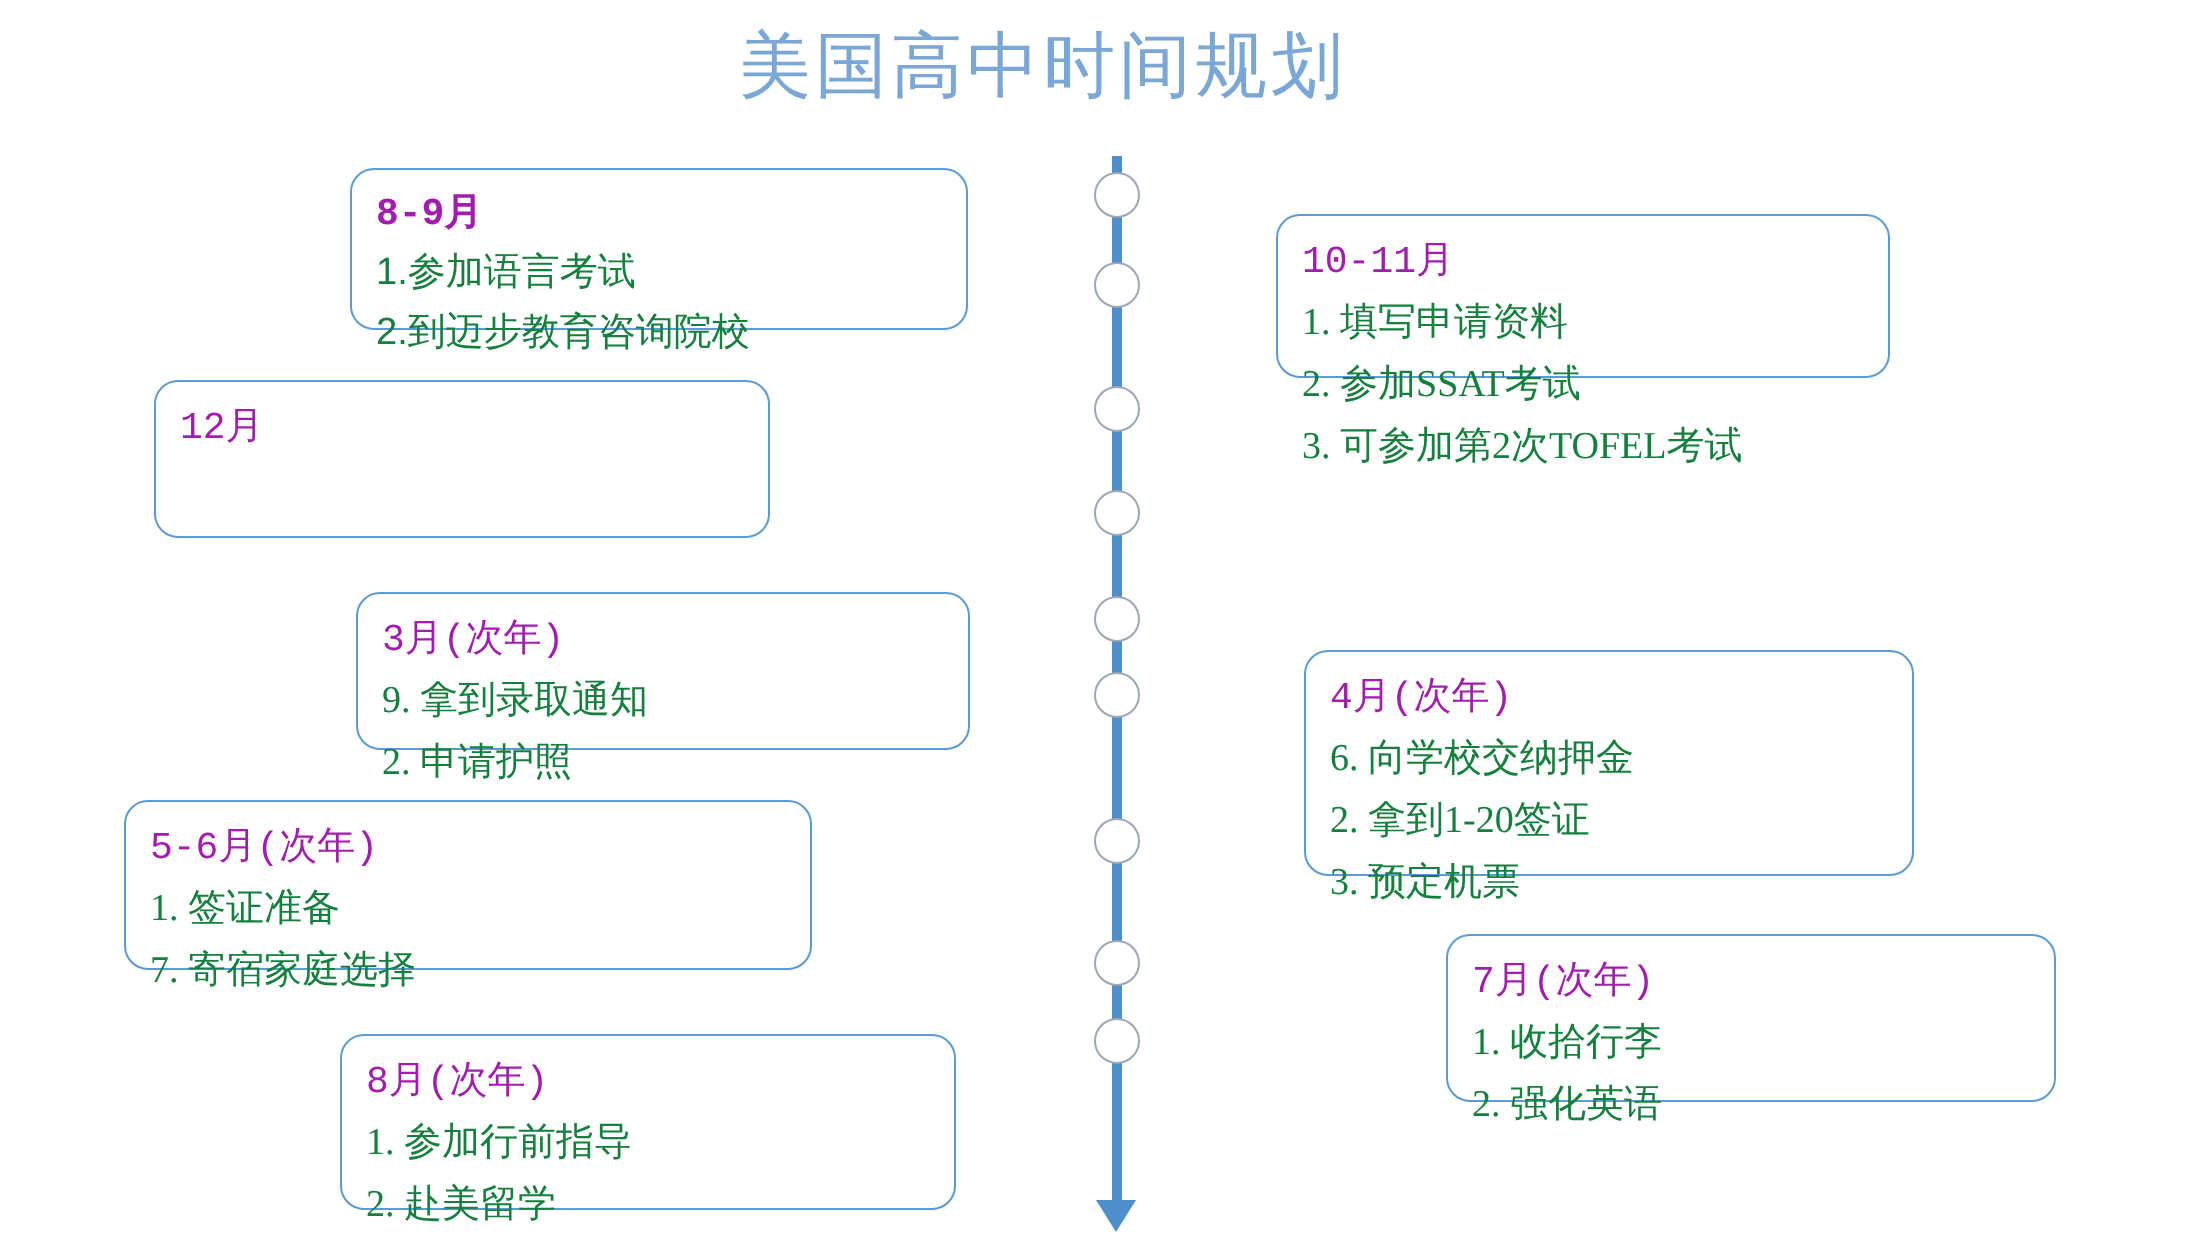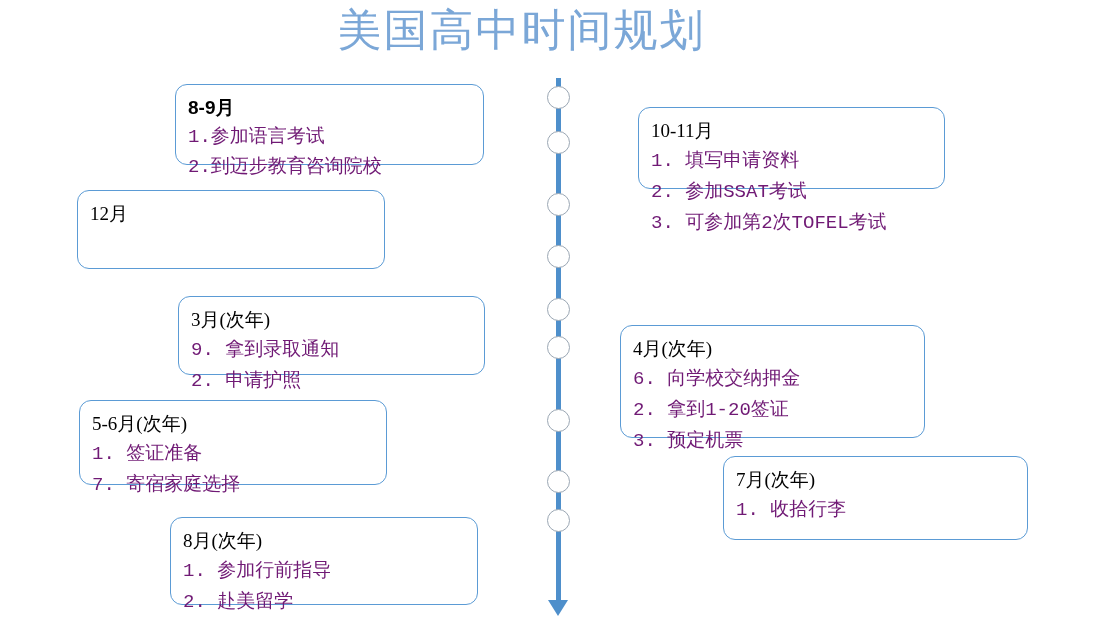--- a/index.html
+++ b/index.html
@@ -9,22 +9,22 @@
     font-family:"Liberation Serif", serif;
     overflow:hidden;
     position:relative;
   }
   #stage{position:relative;width:1094px;height:623px;}
 
   .title{
     position:absolute;
     left:0;top:6px;width:1043px;
     text-align:center;
-    font-family:Liberation Mono, monospace;
-    font-size:44px;
+    font-family:Liberation Sans, sans-serif;
+    font-size:36px;
     line-height:54px;
     letter-spacing:2px;
     color:#7BA7D7;
     white-space:nowrap;
   }
 
   
   .axis-line{
     position:absolute;
     left:556px;top:78px;
@@ -55,29 +55,29 @@
     box-sizing:border-box;
     border:1.4px solid #5B9BD5;
     border-radius:12px;
     background:transparent;
     color:#5B9BD5;
     padding:8px 0 8px 12px;
   }
   .box .bx-head{
     font-size:19px;
     line-height:30px;
-    color:#000000;
+    color:#a21caf;
     white-space:nowrap;
+    font-family:Liberation Mono, monospace;
   }
   .box .bx-line{
     font-size:19px;
     line-height:31px;
-    color:#701a75;
+    color:#15803d;
     white-space:nowrap;
-    font-family:Liberation Mono, monospace;
   }
   
   .box.sans{
     font-family:"Liberation Sans", sans-serif;
   }
   .box.sans .bx-head{
     font-weight:bold;
     font-size:19px;
     line-height:29px;
   }
@@ -123,36 +123,37 @@
     <div class="bx-head">12月</div>
   </div>
 
 
   <div class="box" style="left:178px;top:296px;width:307px;height:79px;">
     <div class="bx-head">3月(次年)</div>
     <div class="bx-line">9. 拿到录取通知</div>
     <div class="bx-line">2. 申请护照</div>
   </div>
 
-  <div class="box" style="left:620px;top:325px;width:305px;height:113px;">
+  <div class="box" style="left:652px;top:325px;width:305px;height:113px;">
     <div class="bx-head">4月(次年)</div>
     <div class="bx-line">6. 向学校交纳押金</div>
     <div class="bx-line">2. 拿到1-20签证</div>
     <div class="bx-line">3. 预定机票</div>
   </div>
 
-  <div class="box" style="left:79px;top:400px;width:308px;height:85px;">
+  <div class="box" style="left:62px;top:400px;width:344px;height:85px;">
     <div class="bx-head">5-6月(次年)</div>
     <div class="bx-line">1. 签证准备</div>
     <div class="bx-line">7. 寄宿家庭选择</div>
   </div>
 
-  <div class="box" style="left:723px;top:456px;width:305px;height:84px;">
+  <div class="box" style="left:723px;top:467px;width:305px;height:84px;">
     <div class="bx-head">7月(次年)</div>
     <div class="bx-line">1. 收拾行李</div>
+    <div class="bx-line">2. 强化英语</div>
   </div>
 
   <div class="box" style="left:170px;top:517px;width:308px;height:88px;">
     <div class="bx-head">8月(次年)</div>
     <div class="bx-line">1. 参加行前指导</div>
     <div class="bx-line">2. 赴美留学</div>
   </div>
 
 </div>
 

